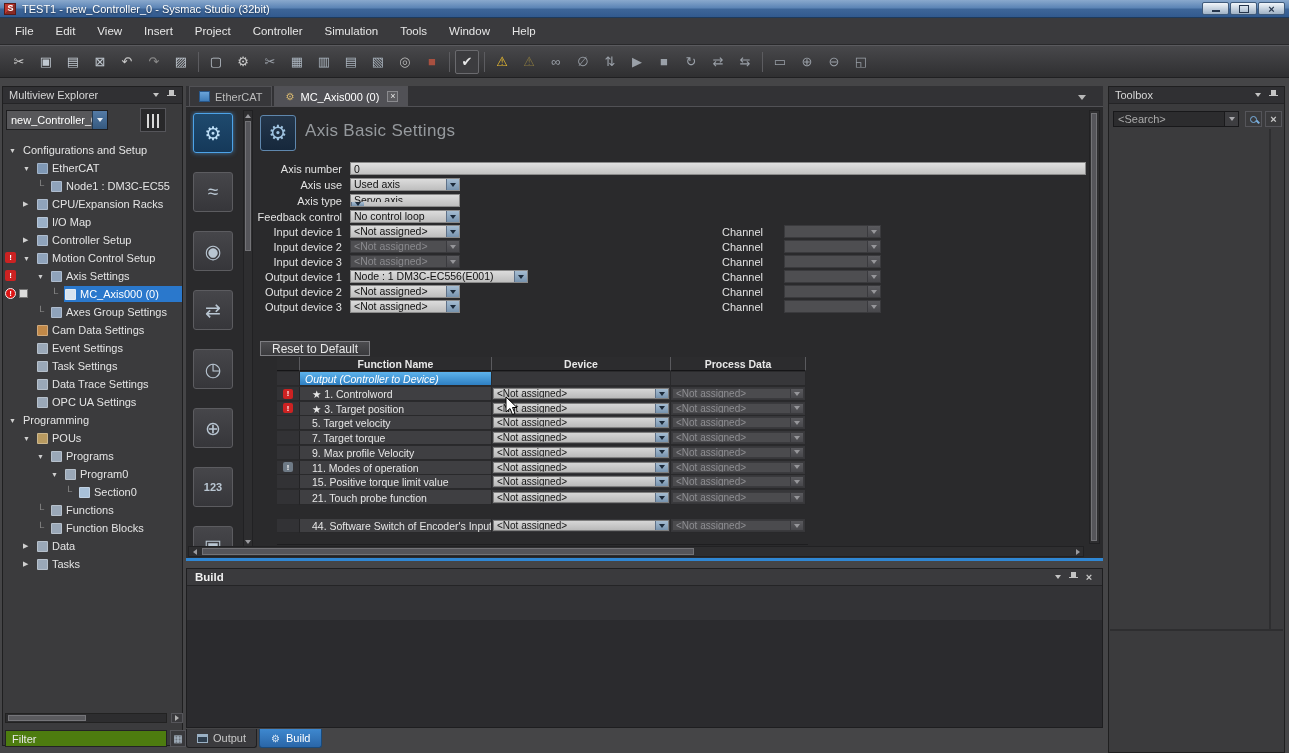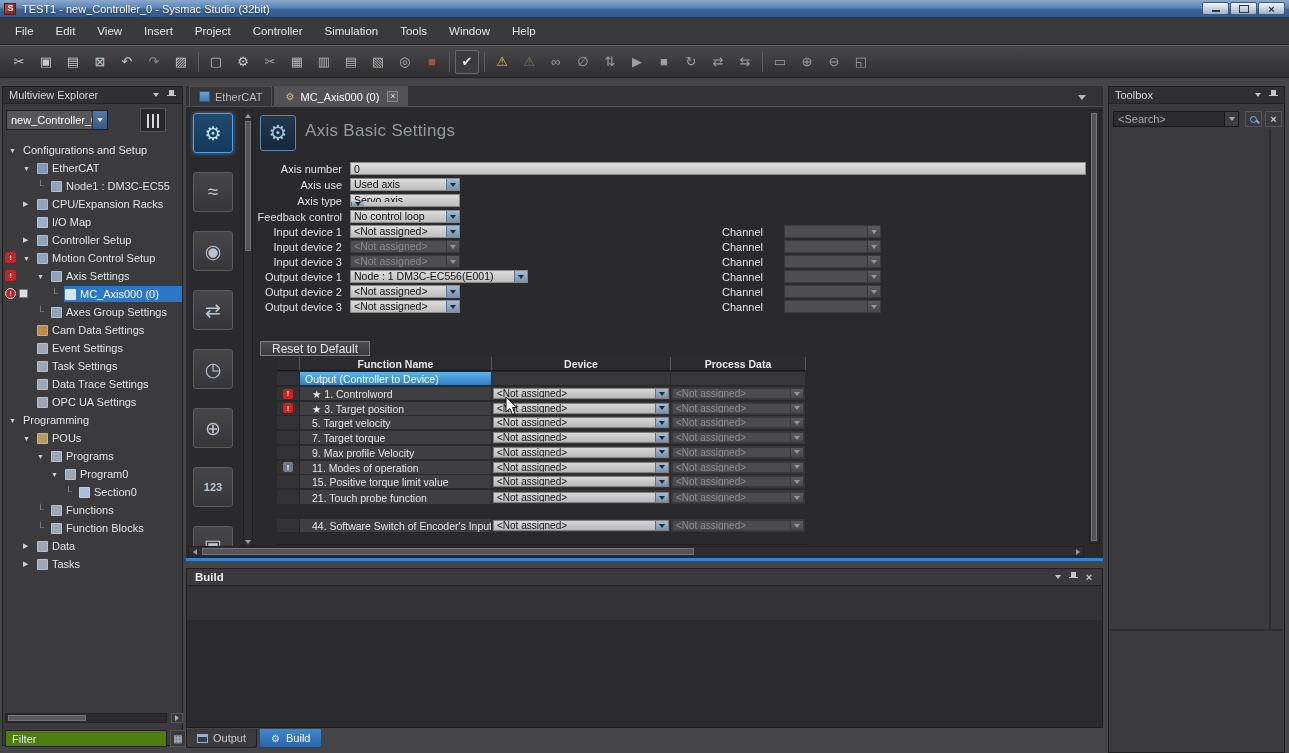--- a/index.html
+++ b/index.html
@@ -666,21 +666,21 @@
           <span class="dd"></span>
         </div>
       </div>
     </div>
   <div class="reset-btn">Reset to Default</div>
   <div class="ptable">
       <div class="t-hcell" style="left: 0px; width: 23px;"></div>
       <div class="t-hcell" style="left: 23px; width: 192px;">Function Name</div>
       <div class="t-hcell" style="left: 215px; width: 179px;">Device</div>
       <div class="t-hcell" style="left: 394px; width: 135px;">Process Data</div>
-      <div class="t-row" style="top: 15px;">
+      <div class="t-row" style="top: 15px; font-style: italic;">
         <div class="t-gut"></div>
         <div class="t-name grp">Output (Controller to Device)</div>
         <div class="t-cell dev"></div>
         <div class="t-cell pd"></div>
       </div>
       <div class="t-row" style="top: 30px;">
         <div class="t-gut">
           <span class="tbadge">!</span>
         </div>
         <div class="t-name">★ 1. Controlword</div>

